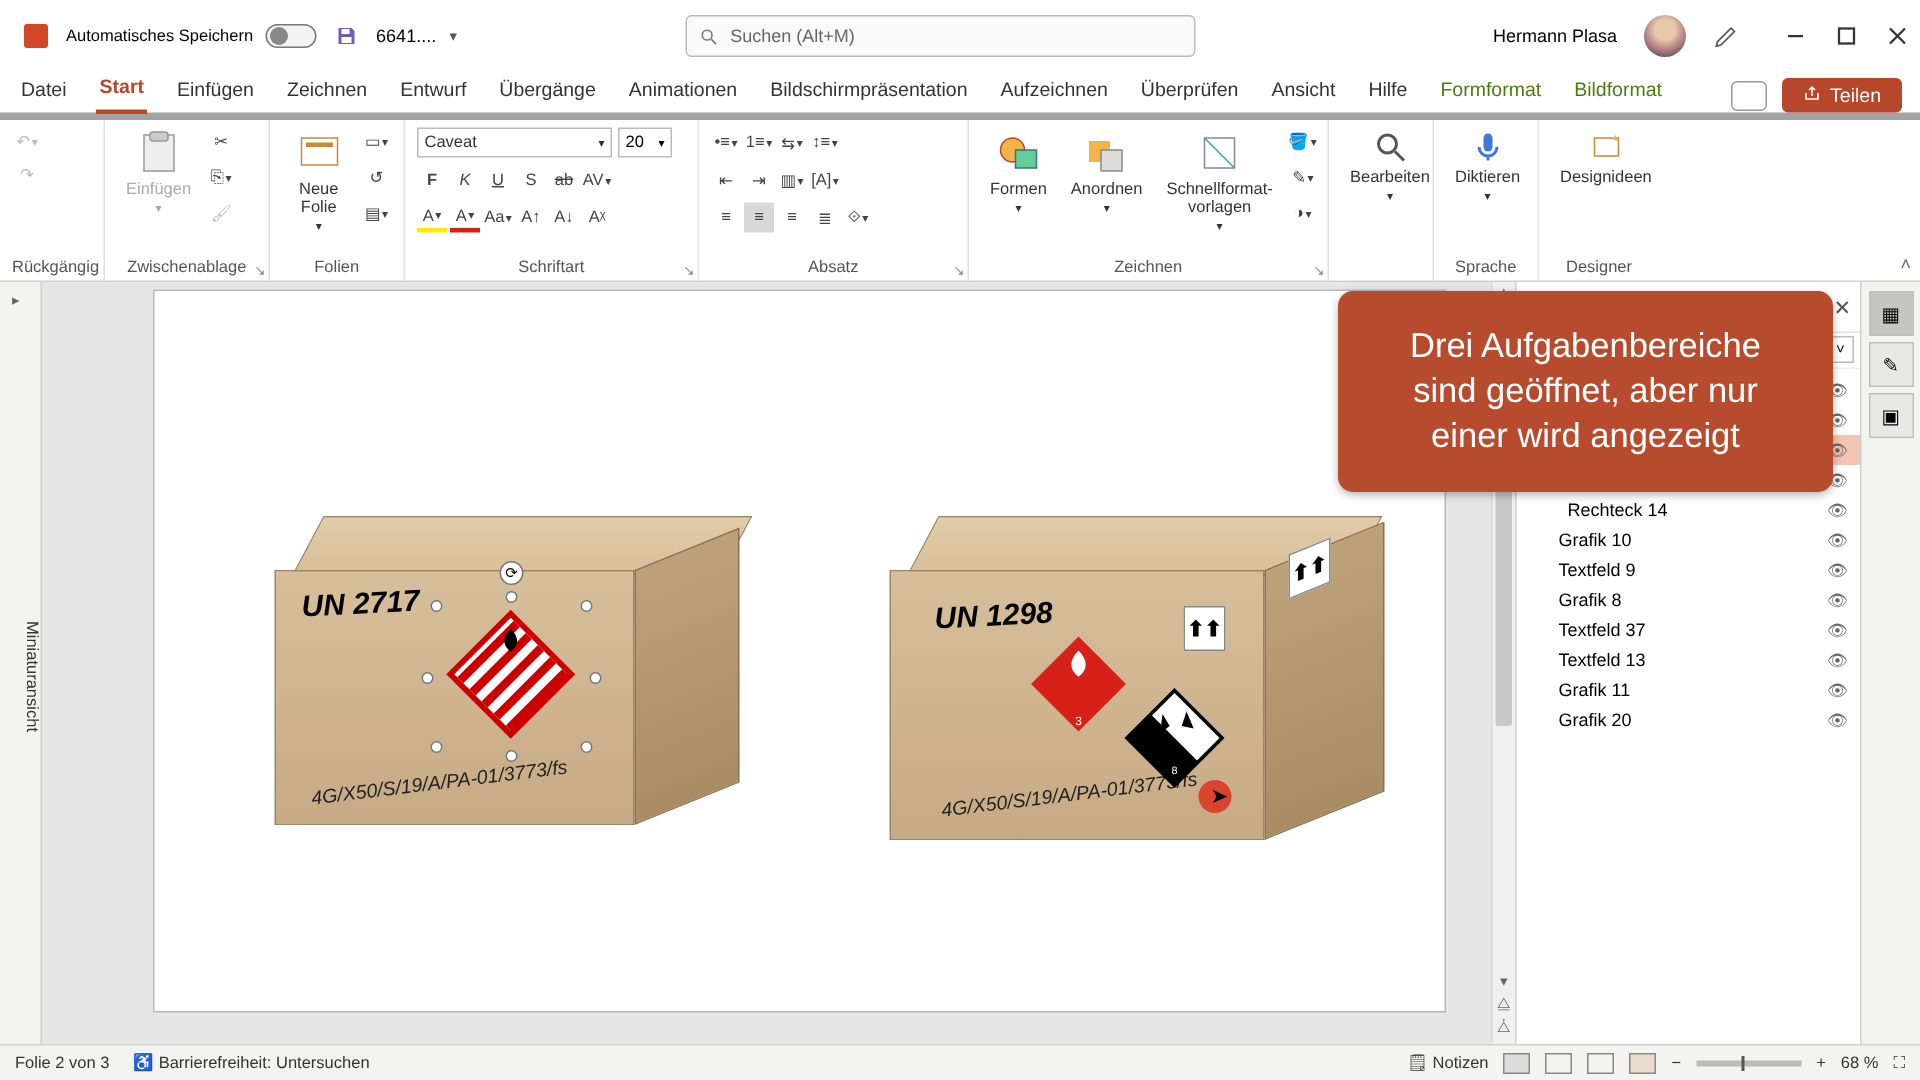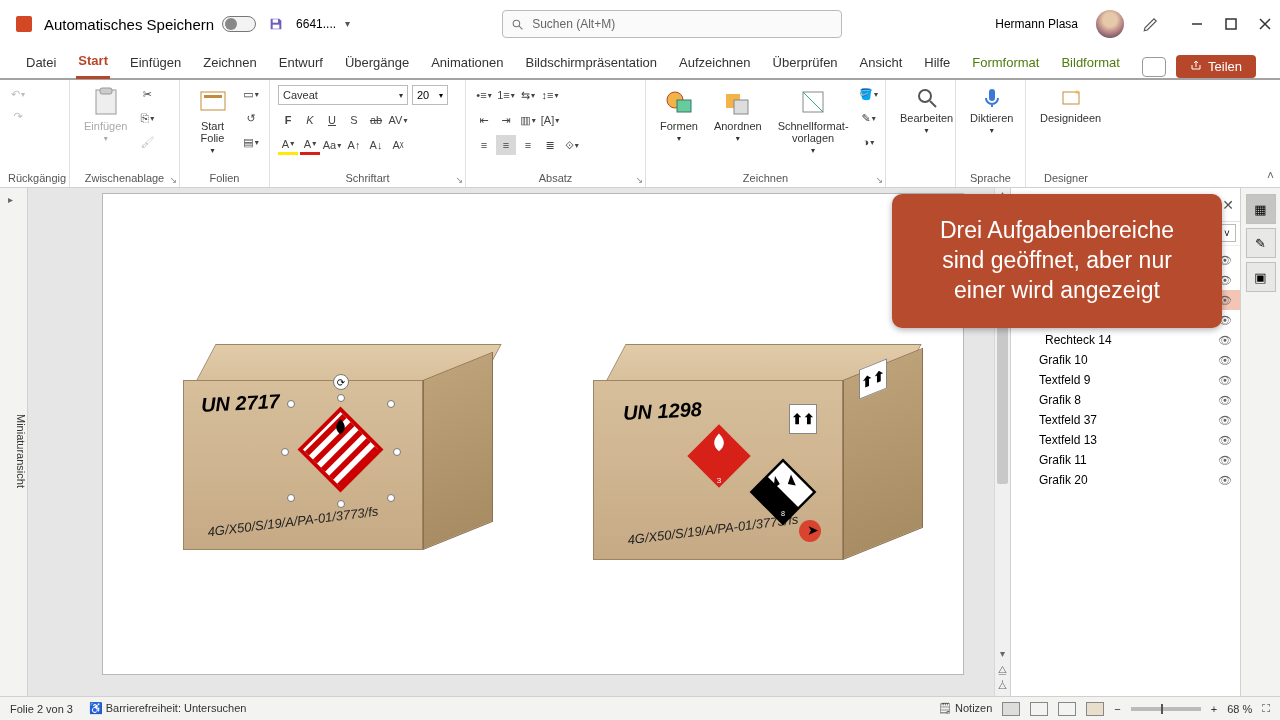--- a/index.html
+++ b/index.html
@@ -1,35 +1,35 @@
 <!DOCTYPE html>
 <html><head>
 <meta charset="utf-8">
 <style>
 * { margin: 0; padding: 0; box-sizing: border-box; font-family: "Segoe UI", sans-serif; }
 body { width: 1280px; height: 720px; overflow: hidden; background: #fff; display: flex; flex-direction: column; }
 
 
 .titlebar { height: 48px; background: #fff; display: flex; align-items: center; padding: 0 8px; gap: 12px; }
 .app-logo { width: 16px; height: 16px; background: #d24726; border-radius: 2px; margin-left: 8px; }
-.autosave { display: flex; align-items: center; gap: 8px; font-size: 15px; }
+.autosave { display: flex; align-items: center; gap: 8px; font-size: 11px; }
 .toggle { width: 34px; height: 16px; border: 1px solid #777; border-radius: 9px; position: relative; background: #f3f3f3; }
 .toggle::after { content: ""; position: absolute; width: 12px; height: 12px; background: #888; border-radius: 50%; top: 1px; left: 2px; }
 .saveicon { width: 16px; height: 16px; }
 .docname { font-size: 12px; padding-right: 14px; position: relative; }
 .docname::after { content: "▾"; position: absolute; right: 0; top: 1px; font-size: 10px; color: #555; }
 .searchbox { flex: 0 0 auto; margin-left: 140px; width: 340px; height: 28px; border: 1px solid #bbb; border-radius: 4px; display: flex; align-items: center; padding: 0 8px; gap: 8px; color: #666; font-size: 12px; background: #fafafa; }
 .title-right { margin-left: auto; display: flex; align-items: center; gap: 18px; justify-content: center; }
 .username { font-size: 12px; }
 .avatar { width: 28px; height: 28px; border-radius: 50%; background: radial-gradient(circle at 50% 35%, #e6c9a9 30%, #b88 55%, #334 100%); }
 .wincontrols { display: flex; gap: 20px; margin-left: 12px; }
 .wincontrol { width: 14px; height: 14px; stroke: #333; stroke-width: 1.5; fill: none; }
 
 
-.tabs { height: 32px; display: flex; align-items: flex-end; border-bottom: 2px solid #a3a3a3; padding: 0 24px; gap: 18px; font-size: 13px; }
+.tabs { height: 32px; display: flex; align-items: flex-end; border-bottom: 5px solid #a3a3a3; padding: 0 12px; gap: 18px; font-size: 13px; }
 .tab { padding: 6px 2px 8px; color: #333; cursor: pointer; }
 .tab.active { color: #b7472a; font-weight: 600; border-bottom: 3px solid #b7472a; margin-bottom: -1px; }
 .tab.contextual { color: #4d7c0f; }
 .tabs-right { margin-left: auto; display: flex; align-items: center; gap: 10px; }
 .cmt { width: 24px; height: 20px; border: 1px solid #999; border-radius: 4px; }
 .share-btn { background: #b7472a; color: #fff; padding: 4px 14px; border-radius: 4px; font-size: 13px; display: flex; gap: 6px; }
 
 
 .ribbon { height: 108px; display: flex; border-bottom: 1px solid #d0d0d0; position: relative; }
 .chunk { border-right: 1px solid #e0e0e0; display: flex; flex-direction: column; justify-content: space-between; padding: 4px 8px 2px; }
@@ -215,21 +215,21 @@
     </div>
     <div class="chunk-label dlg">Zwischenablage</div>
   </div>
   <div class="chunk" style="width:90px">
     <div class="chunk-controls">
       <div class="vbtn">
         <svg class="icon32" viewBox="0 0 32 32">
             <rect x="4" y="6" width="24" height="18" fill="#fff" stroke="#c58b3a"></rect>
             <rect x="7" y="9" width="18" height="3" fill="#c58b3a"></rect>
           </svg>
-        <span style="white-space:pre-line;text-align:center">Start Folie</span>
+        <span style="white-space:pre-line;text-align:center">Neue Folie</span>
           <span style="font-size:8px">▾</span>
       </div>
       <div class="smallstack">
         <span class="mini">▭<span class="caret">▾</span></span>
         <span class="mini">↺</span>
         <span class="mini">▤<span class="caret">▾</span></span>
       </div>
     </div>
     <div class="chunk-label">Folien</div>
   </div>

